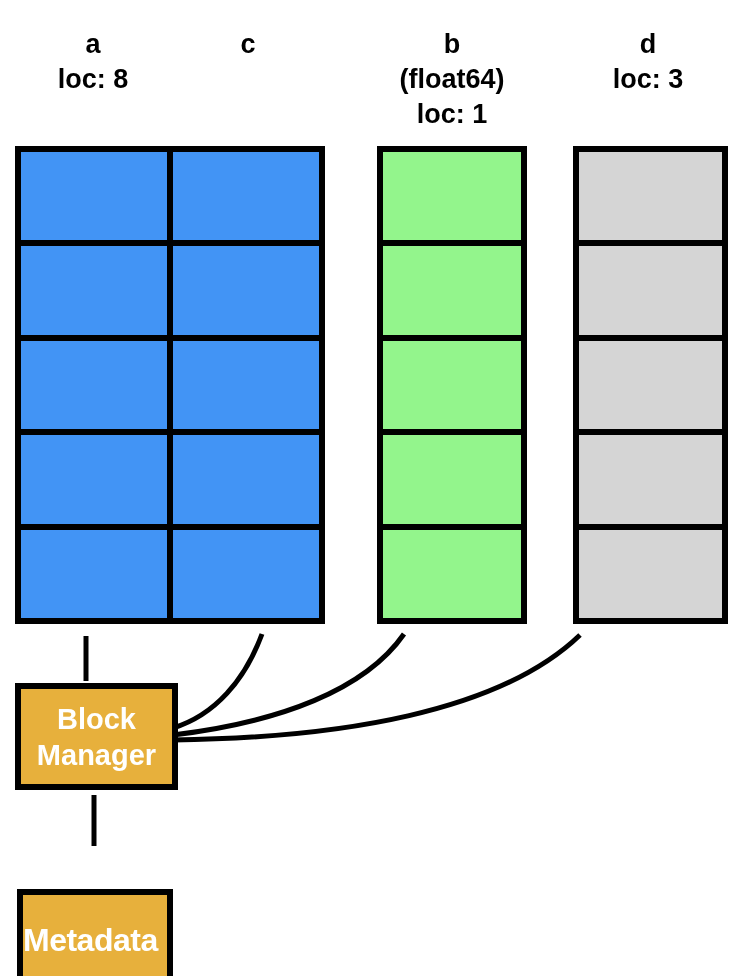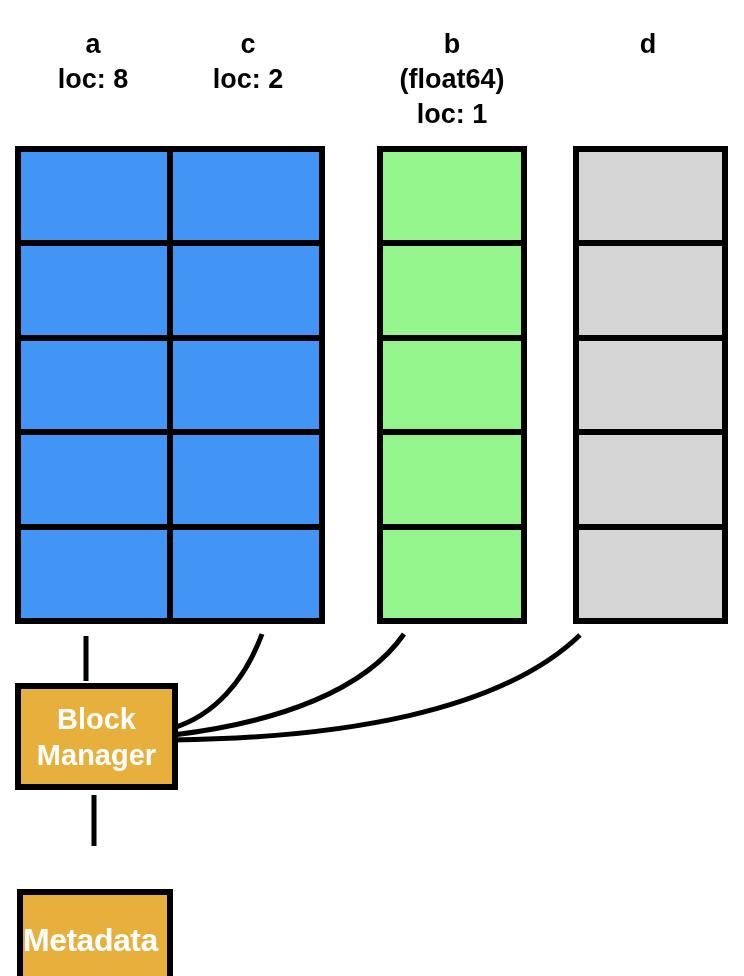--- a/index.html
+++ b/index.html
@@ -36,29 +36,29 @@
 <body>
 
 <div class="canvas">
 
   <div class="col-header" id="hdr-a">
     <div>a</div>
     <div>loc: 8</div>
   </div>
   <div class="col-header" id="hdr-c">
     <div>c</div>
-    <div>loc: 2</div>
   </div>
   <div class="col-header" id="hdr-b">
     <div>b</div>
     <div>(float64)</div>
     <div>loc: 1</div>
   </div>
   <div class="col-header" id="hdr-d">
     <div>d</div>
+    <div>loc: 3</div>
   </div>
 
   <div class="block" id="blk-int" style="grid-template-columns: repeat(2, 1fr); grid-template-rows: repeat(5, 1fr);">
       <div class="cell" style="background-color: rgb(66, 148, 245);"></div>
       <div class="cell" style="background-color: rgb(66, 148, 245);"></div>
       <div class="cell" style="background-color: rgb(66, 148, 245);"></div>
       <div class="cell" style="background-color: rgb(66, 148, 245);"></div>
       <div class="cell" style="background-color: rgb(66, 148, 245);"></div>
       <div class="cell" style="background-color: rgb(66, 148, 245);"></div>
       <div class="cell" style="background-color: rgb(66, 148, 245);"></div>

